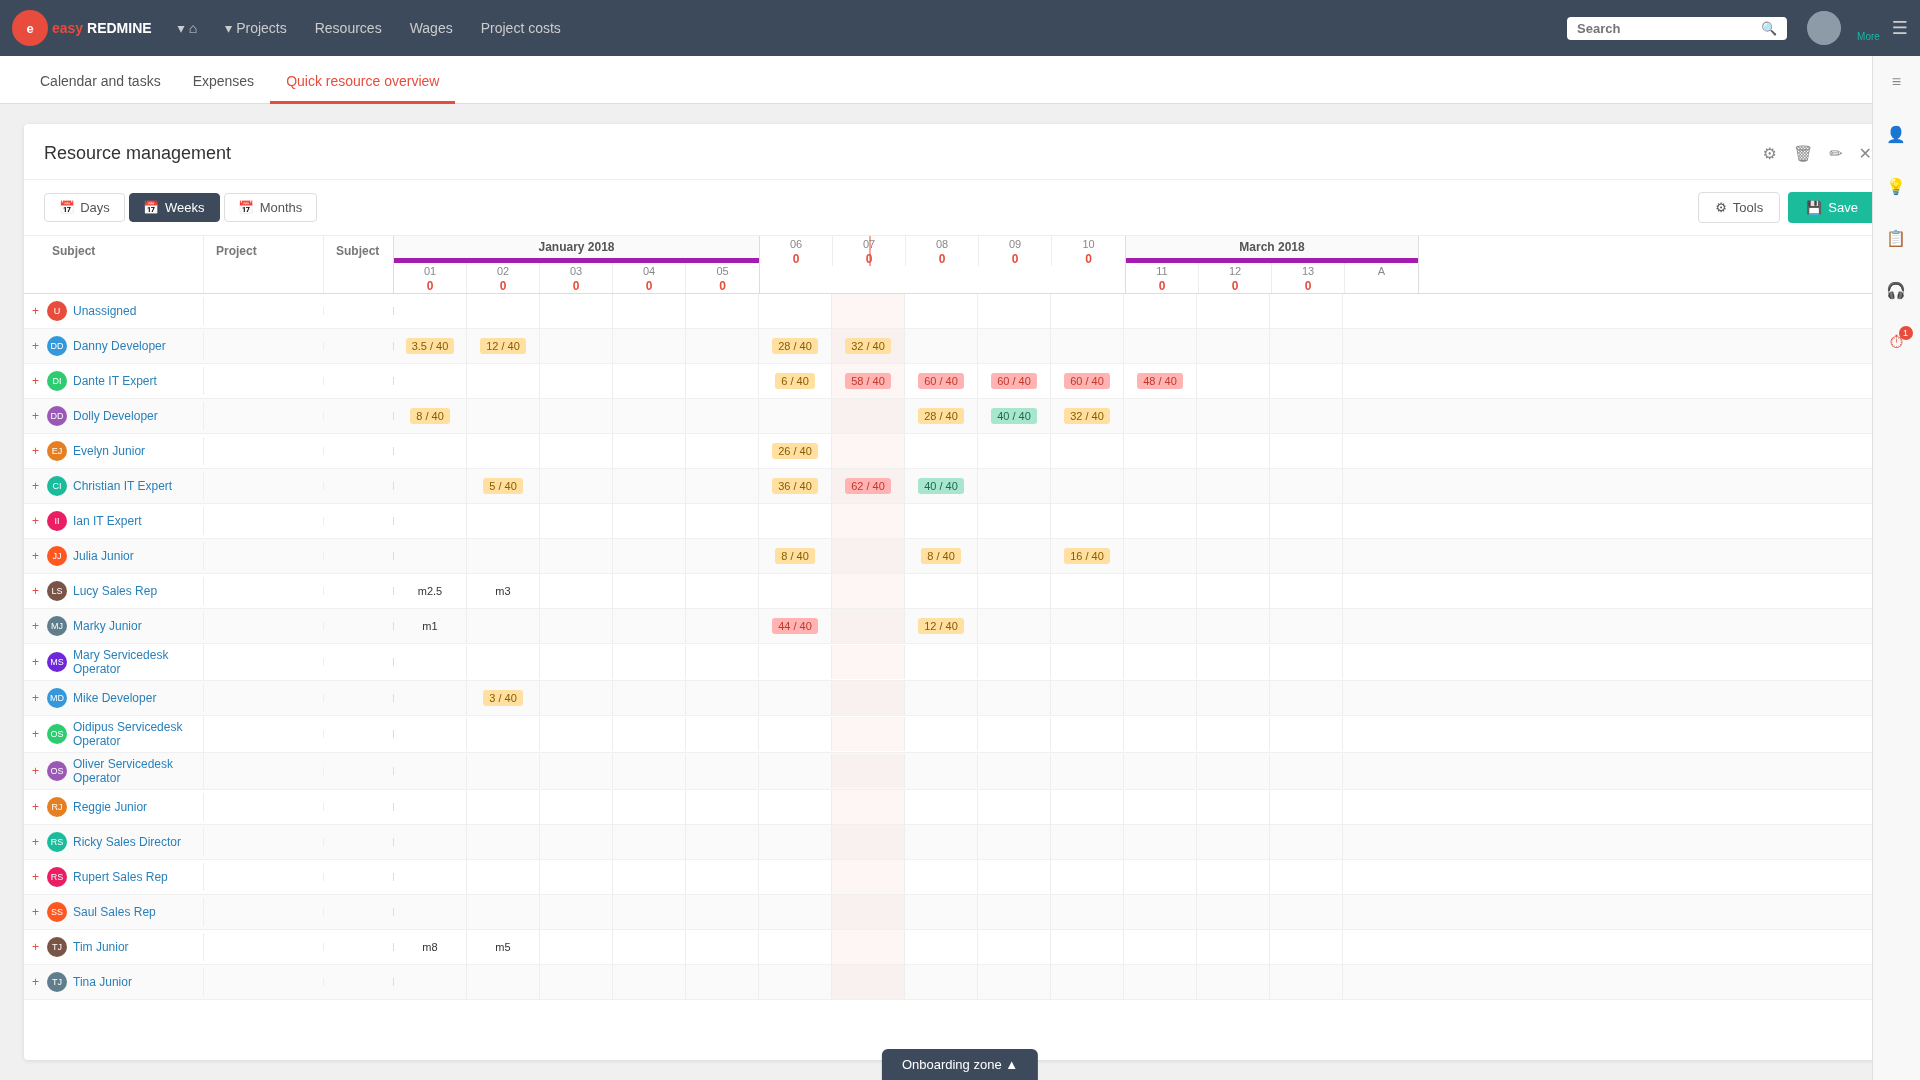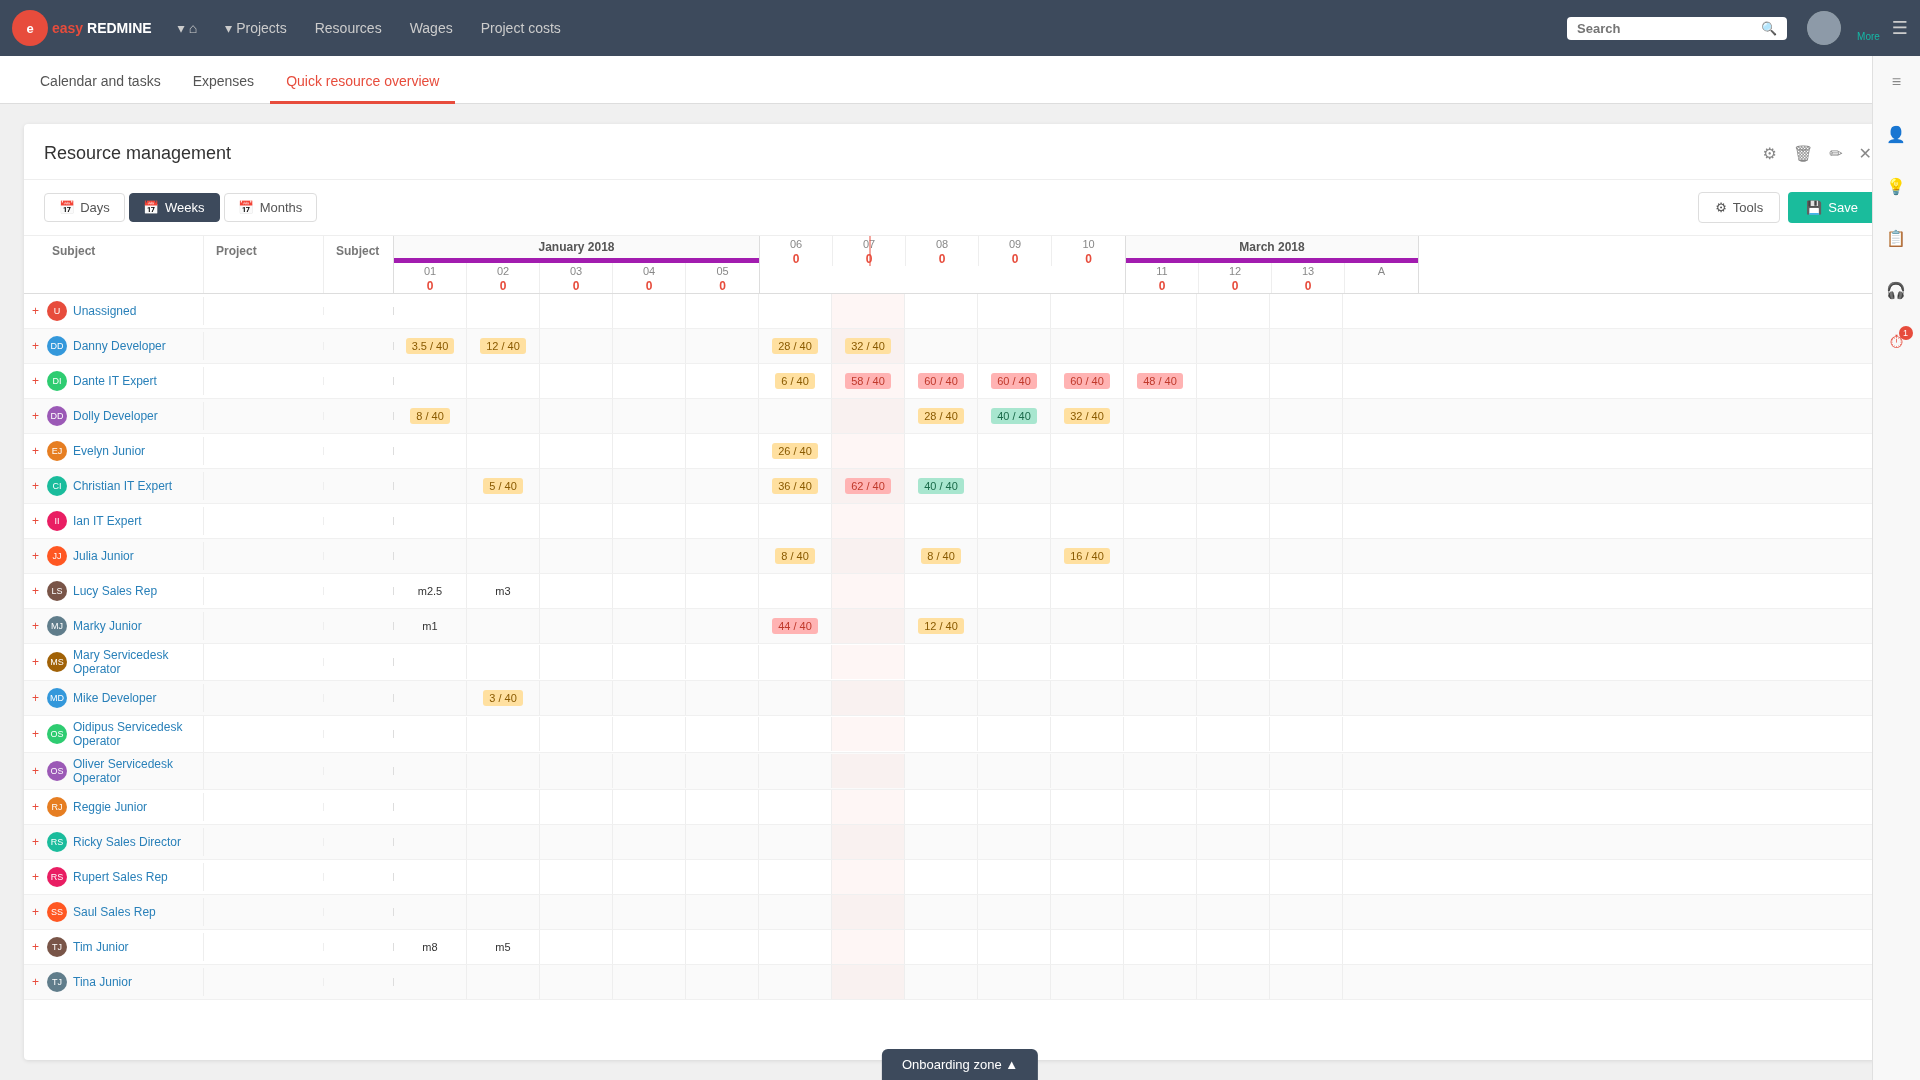--- a/index.html
+++ b/index.html
@@ -979,21 +979,21 @@
             <div class="week-cell">
         
       </div>
             <div class="week-cell">
         
       </div>
   </div>
           <div class="grid-row">
     <div class="row-subject">
       <span class="row-expand">+</span>
-      <div class="avatar-small" style="background:#a16207">MS</div>
+      <div class="avatar-small" style="background:#6d28d9">MS</div>
       <span>Mary Servicedesk Operator</span>
     </div>
     <div class="row-project"></div>
     <div class="row-priority"></div>
     <div class="week-cell">
         
       </div>
             <div class="week-cell">
         
       </div>

